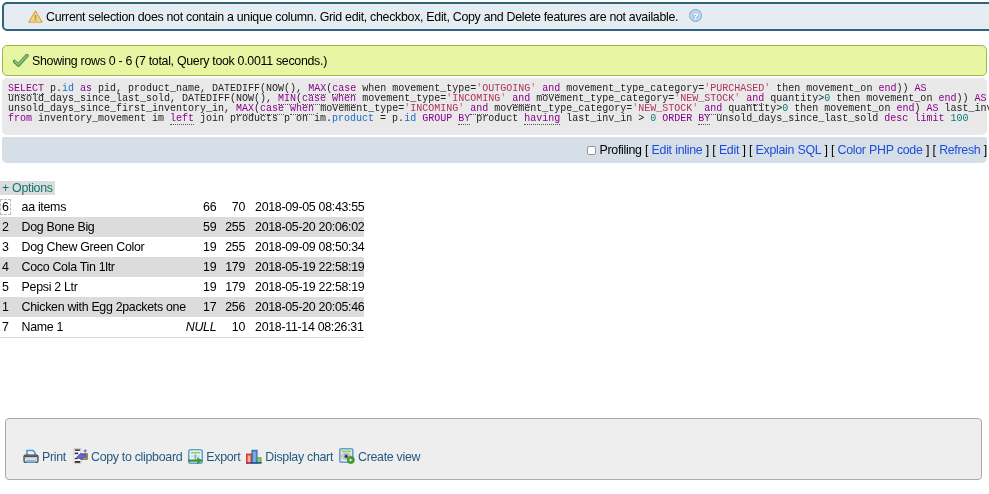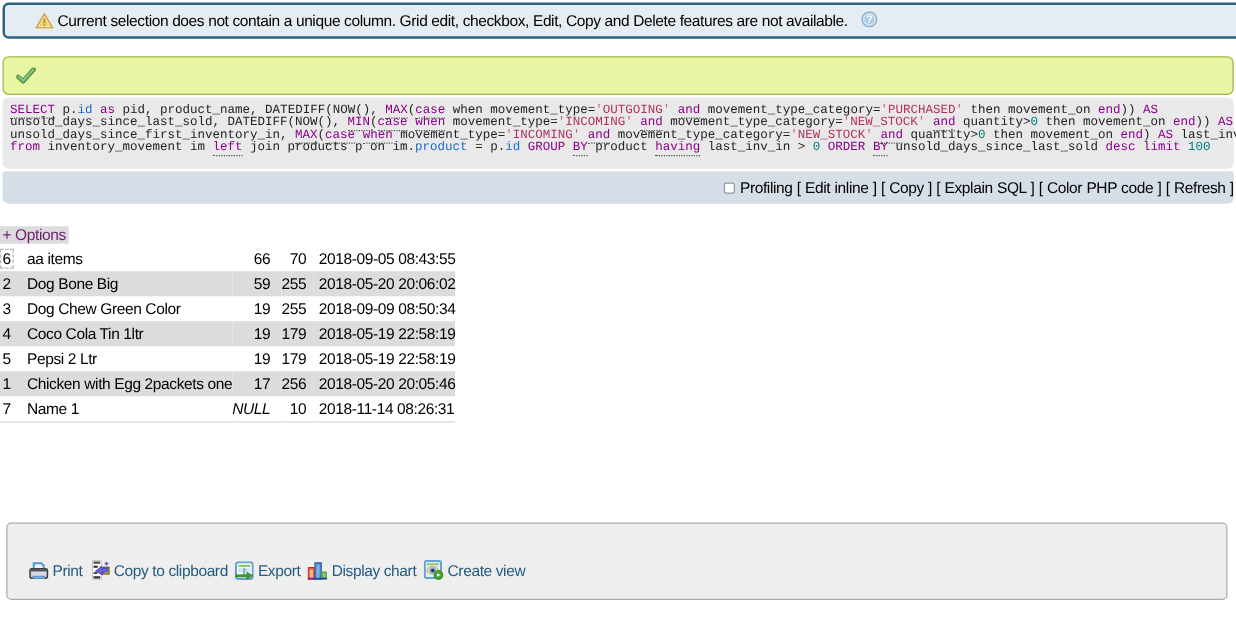--- a/index.html
+++ b/index.html
@@ -13,22 +13,22 @@
 .sql{background:#e9e9e9;border-radius:5px;margin-bottom:2px;padding:6px 0 11px 6px;font-family:"Liberation Mono",monospace;font-size:10px;letter-spacing:0;line-height:10px;color:#222;}
 .sql div{white-space:pre;}
 .k{color:#8b008b;}
 .kd{color:#8b008b;border-bottom:1px dotted #555;}
 .str{color:#b03060;}
 .qt{color:#cc6b6b;}
 .bl{color:#1a6acc;}
 .num{color:#007b7b;}
 .tools{background:#d6dfe7;border-radius:2px 2px 5px 5px;height:26px;display:flex;align-items:center;justify-content:flex-end;padding-right:0;word-spacing:0.28px;}
 .tools .cb{width:7px;height:7px;border:1px solid #979797;background:#fff;border-radius:2px;margin-right:4px;}
-a.lnk{color:#000000;text-decoration:none;}
-.options{position:absolute;left:0px;top:181px;background:#dcdcdc;color:#701a75;padding:0 2px;height:14px;line-height:14px;text-decoration:none;}
+a.lnk{color:#1d4ed8;text-decoration:none;}
+.options{position:absolute;left:0px;top:181px;background:#dcdcdc;color:#0f766e;padding:0 2px;height:14px;line-height:14px;text-decoration:none;}
 table.res{position:absolute;left:0;top:197px;border-collapse:collapse;font-size:12.4px;}
 table.res th{background:linear-gradient(#cfcfcf,#e9e9e9);border-bottom:1px solid #bdbdbd;border-right:1px solid #fdfdfd;color:#2e6587;font-weight:bold;text-align:left;height:18px;padding:0 0 0 6px;}
 table.res td{height:20px;padding:0;}
 table.res tr.last td{border-bottom:1px solid #d8d8d8;}
 table.res tr.even td{background:#dcdcdc;}
 td.r{text-align:right;}
 .arrow{display:inline-block;width:0;height:0;border-left:4px solid transparent;border-right:4px solid transparent;border-top:5px solid #b3b3b3;margin-left:9px;vertical-align:middle;}
 .sortnum{font-size:9.5px;color:#235a81;margin-left:5px;}
 .fieldset{position:absolute;left:5px;top:418px;width:975px;height:60px;background:#eee;border:1px solid #aaa;border-radius:4px;}
 .legend{position:absolute;left:14px;top:-9px;height:17px;line-height:17px;background:#fff;border:1px solid #aaa;border-radius:4px 4px 0 0;padding:0 9px;font-weight:bold;color:#000;}
@@ -50,31 +50,32 @@
         <circle cx="6.5" cy="6.5" r="6.1" fill="#9fc0dd" stroke="#7ea6c8" stroke-width="0.8"></circle>
         <circle cx="6.5" cy="6.5" r="4.5" fill="#aac9e4" stroke="#d4e4f0" stroke-width="1.2"></circle>
         <text x="6.5" y="9.6" font-size="9" font-weight="bold" fill="#fff" text-anchor="middle" font-family="Liberation Sans">?</text>
       </svg></span>
 </div>
 <div class="success">
   <svg width="16" height="13" viewBox="0 0 16 13">
     <path d="M1.5 7.5 L5.5 11 L14 1.5" fill="none" stroke="#55924c" stroke-width="3.6" stroke-linecap="round"></path>
     <path d="M1.8 7.4 L5.5 10.6 L13.7 1.7" fill="none" stroke="#8cc67e" stroke-width="1.6" stroke-linecap="round"></path>
   </svg>
+  <span class="txt">Showing rows 0 - 6 (7 total, Query took 0.0011 seconds.)</span>
 </div>
 <div class="sqlbox">
   <div class="sql">
 <div><span class="kd">SELECT</span> p.<span class="bl">id</span> <span class="k">as</span> pid, product_name, DATEDIFF(NOW(), <span class="kd">MAX</span>(<span class="kd">case</span> when movement_type=<span class="qt">'</span><span class="str">OUTGOING</span><span class="qt">'</span> <span class="kd">and</span> movement_type_category=<span class="qt">'</span><span class="str">PURCHASED</span><span class="qt">'</span> then movement_on <span class="k">end</span>)) <span class="k">AS</span></div>
 <div>unsold_days_since_last_sold, DATEDIFF(NOW(), <span class="kd">MIN</span>(<span class="kd">case</span> <span class="kd">when</span> movement_type=<span class="qt">'</span><span class="str">INCOMING</span><span class="qt">'</span> <span class="kd">and</span> movement_type_category=<span class="qt">'</span><span class="str">NEW_STOCK</span><span class="qt">'</span> <span class="kd">and</span> quantity&gt;<span class="num">0</span> then movement_on <span class="k">end</span>)) <span class="k">AS</span></div>
 <div>unsold_days_since_first_inventory_in, <span class="kd">MAX</span>(<span class="kd">case</span> <span class="kd">when</span> movement_type=<span class="qt">'</span><span class="str">INCOMING</span><span class="qt">'</span> <span class="kd">and</span> movement_type_category=<span class="qt">'</span><span class="str">NEW_STOCK</span><span class="qt">'</span> <span class="kd">and</span> quantity&gt;<span class="num">0</span> then movement_on <span class="k">end</span>) <span class="k">AS</span> last_inv_in</div>
 <div><span class="k">from</span> inventory_movement im <span class="kd">left</span> join products p on im.<span class="bl">product</span> = p.<span class="bl">id</span> <span class="k">GROUP</span> <span class="kd">BY</span> product <span class="kd">having</span> last_inv_in &gt; <span class="num">0</span> <span class="k">ORDER</span> <span class="kd">BY</span> unsold_days_since_last_sold <span class="k">desc</span> <span class="k">limit</span> <span class="num">100</span></div>
   </div>
   <div class="tools">
     <span class="cb"></span>
-      <span>Profiling [ <a class="lnk" href="#">Edit inline</a> ] [ <a class="lnk" href="#">Copy</a> ] [ <a class="lnk" href="#">Explain SQL</a> ] [ <a class="lnk" href="#">Color PHP code</a> ] [ <a class="lnk" href="#">Refresh</a> ]</span>
+      <span>Profiling [ <a class="lnk" href="#">Edit inline</a> ] [ <a class="lnk" href="#">Edit</a> ] [ <a class="lnk" href="#">Explain SQL</a> ] [ <a class="lnk" href="#">Color PHP code</a> ] [ <a class="lnk" href="#">Refresh</a> ]</span>
   </div>
 </div>
 <a class="options" href="#">+ Options</a>
 <table class="res">
   <tbody>
   <tr>
         <td class="r" style="padding-right:7px;"><span style="border:1px dashed #bbb;padding:0 1px;margin-right:-2px;">6</span></td>
         <td style="padding-left:6px;">aa items</td>
         <td class="r" style="padding-right:9px;">66</td>
         <td class="r" style="padding-right:6px;">70</td>

